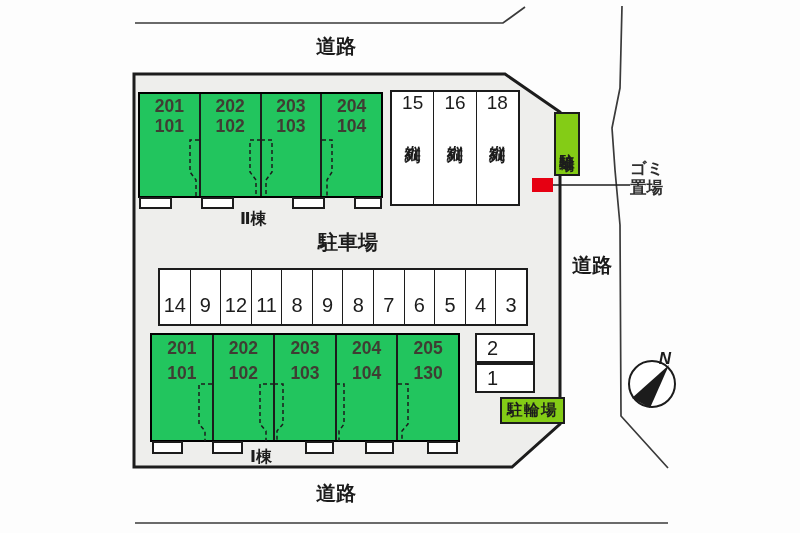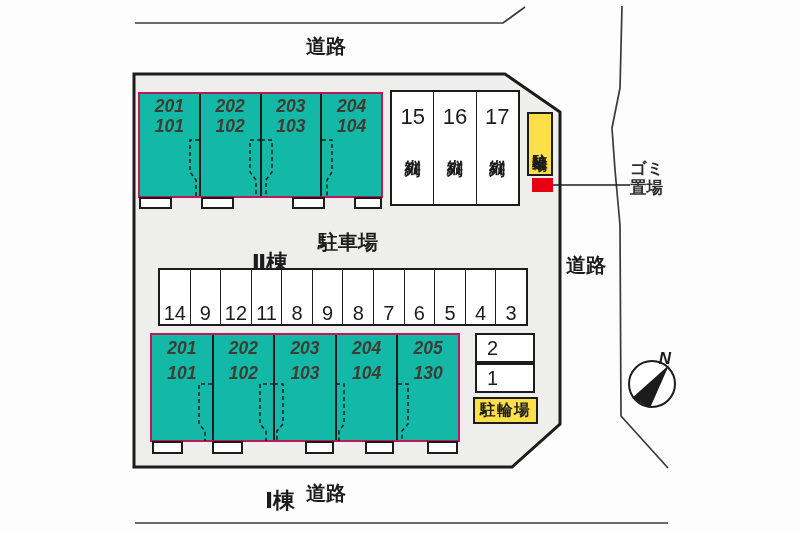--- a/index.html
+++ b/index.html
@@ -5,46 +5,46 @@
   html,body{margin:0;padding:0;background:#fdfdfd;}
   .stage{
     position:relative;width:800px;height:533px;overflow:hidden;
     background:#fdfdfd;
     font-family:"Liberation Sans","DejaVu Sans",sans-serif;
     color:#1c1c1c;
   }
   .stage svg{position:absolute;left:0;top:0;pointer-events:none;}
   .abs{position:absolute;box-sizing:border-box;}
   
-  .road-label{font-size:20px;font-weight:700;line-height:22px;}
+  .road-label{font-size:20px;font-weight:700;text-align:center;line-height:22px;}
   .area-label{font-size:20px;font-weight:700;text-align:center;line-height:22px;}
-  .bldg-label{font-size:22px;font-weight:700;text-align:center;line-height:22px;margin-top:44px;}
+  .bldg-label{font-size:16px;font-weight:700;text-align:left;line-height:22px;}
   .garbage-label{font-size:16.5px;font-weight:700;line-height:19px;color:#2e2e2e;}
   
-  .bldg{background:#14b8a6;border:2px solid #be185d;display:flex;font-style:italic;}
+  .bldg{background:#22c55e;border:2px solid #000000;display:flex;}
   .unit{flex:1;border-right:2px solid #1c1c1c;display:flex;flex-direction:column;align-items:center;}
   .unit:last-child{border-right:none;}
   .unit span{display:block;font-weight:700;font-size:17.5px;color:#3f3d33;text-align:center;}
   .b2 .unit{padding-top:2px;} .b2 .unit span{line-height:20px;}
   .b1 .unit{padding-top:1px;} .b1 .unit span{line-height:25px;}
   .porch{position:absolute;box-sizing:border-box;background:#ffffff;border:2px solid #1c1c1c;}
   
   .prow{border:2px solid #1c1c1c;background:#ffffff;display:flex;}
   .pcell{flex:1;border-right:1.5px solid #1c1c1c;display:flex;align-items:flex-end;justify-content:center;
-         font-size:20px;line-height:21px;padding-bottom:0;}
+         font-size:20px;line-height:21px;padding-bottom:8px;}
   .pcell:last-child{border-right:none;}
   .tcol{flex:1;border-right:1.5px solid #1c1c1c;display:flex;flex-direction:column;align-items:center;}
   .tcol:last-child{border-right:none;}
-  .tcol .tnum{font-size:22px;line-height:22px;margin-top:14px;}
+  .tcol .tnum{font-size:19px;line-height:22px;margin-top:0;}
   .tcol .tlabel{writing-mode:vertical-rl;text-orientation:upright;font-size:16px;font-weight:600;
                 line-height:18px;letter-spacing:2px;margin-top:18px;}
   .sidecell{background:#ffffff;border:2px solid #1c1c1c;display:flex;align-items:center;
             font-size:20px;padding-left:10px;}
   
-  .bike{background:#fde047;border:2px solid #1c1c1c;display:flex;align-items:center;justify-content:center;}
+  .bike{background:#84cc16;border:2px solid #1c1c1c;display:flex;align-items:center;justify-content:center;margin-left:27px;}
   .bike-v{writing-mode:vertical-rl;text-orientation:upright;font-size:15px;font-weight:700;
           letter-spacing:2px;line-height:20px;}
   .bike-h{font-size:15.5px;font-weight:700;letter-spacing:1.5px;}
   .redbox{background:#e60012;}
 </style>
 </head>
 <body>
 
 <div class="stage">
 
@@ -92,21 +92,21 @@
   <div class="abs prow" style="left:390px;top:90px;width:130px;height:116px;">
     <div class="tcol">
       <span class="tnum">15</span>
       <span class="tlabel">縦列</span>
     </div>
     <div class="tcol">
       <span class="tnum">16</span>
       <span class="tlabel">縦列</span>
     </div>
     <div class="tcol">
-      <span class="tnum">17</span>
+      <span class="tnum">18</span>
       <span class="tlabel">縦列</span>
     </div>
   </div>
 
   <div class="abs bike" style="left:527px;top:112px;width:26px;height:64px;">
     <span class="bike-v">駐輪場</span>
   </div>
   <div class="abs redbox" style="left:532px;top:178px;width:21px;height:14px;"></div>
   <div class="abs area-label" style="left:303px;top:231px;width:90px;">駐車場</div>
 

